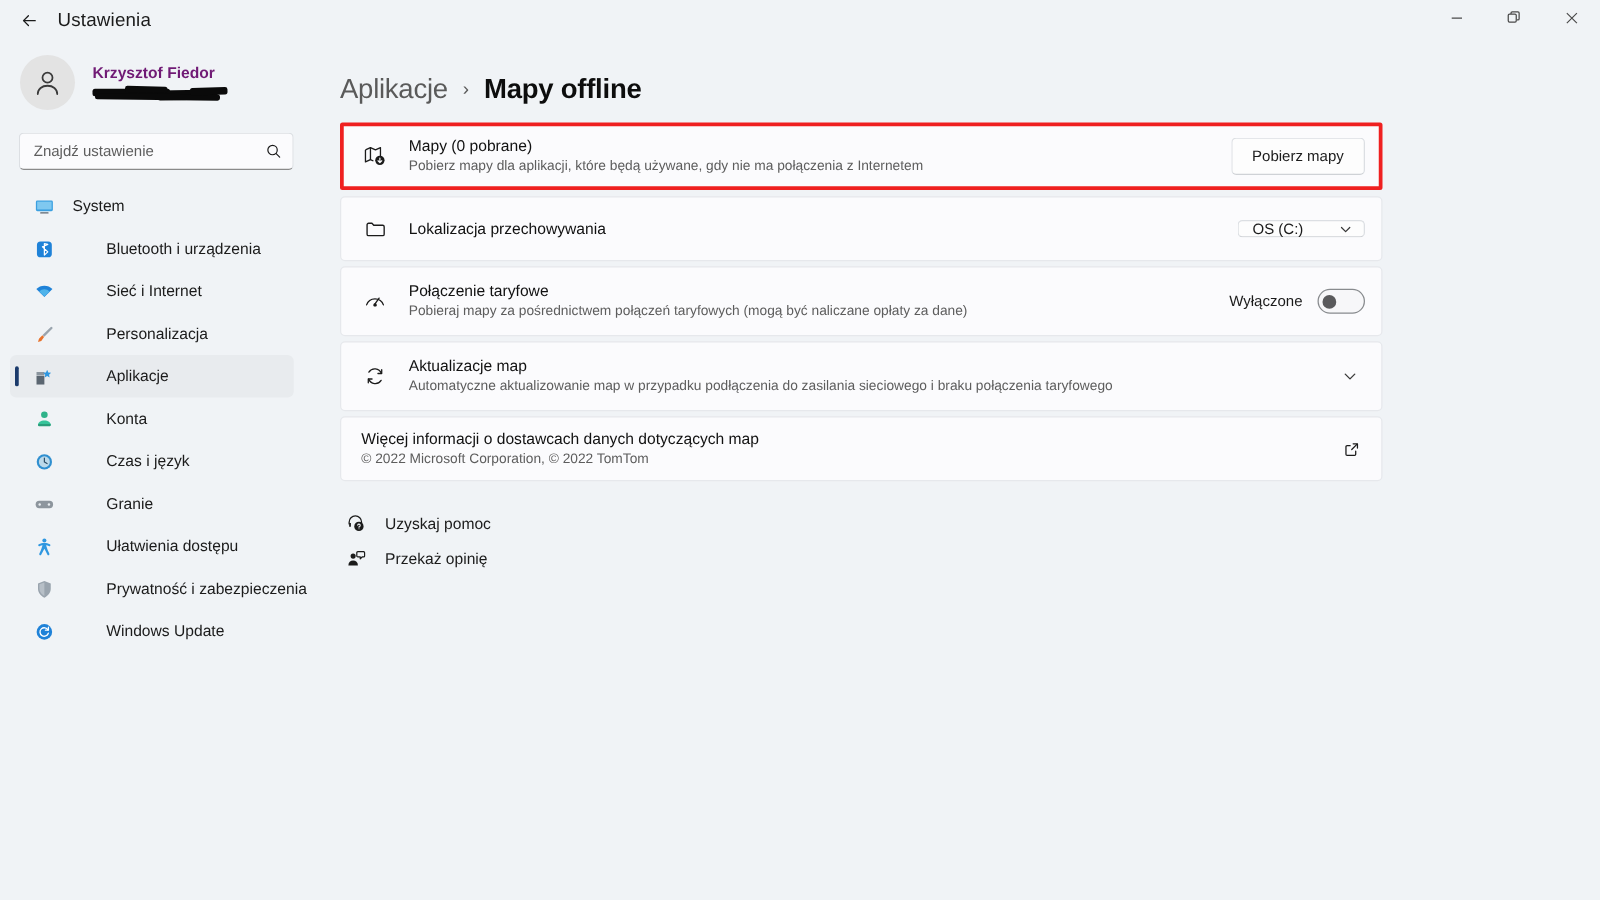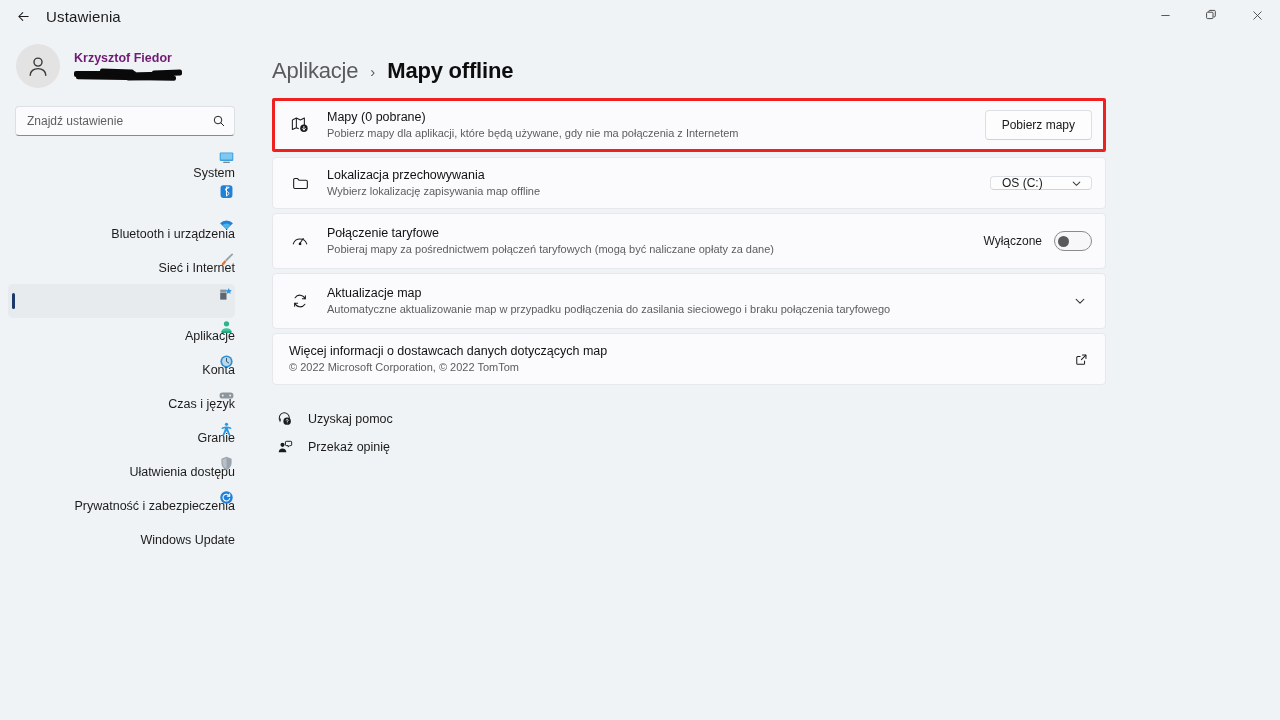--- a/index.html
+++ b/index.html
@@ -82,22 +82,22 @@
   .search-box input {
     flex: 1; border: none; outline: none; background: transparent;
     font-family: inherit; font-size: 12px; color: #1b1b1b;
   }
   .search-box input::placeholder { color: #5e5e5e; }
   .search-icon { color: #1b1b1b; display: flex; }
 
   .nav { padding: 2px 15px 0 8px; }
   .nav-item {
     position: relative;
-    height: 34px; display: flex; align-items: flex-end;
-    border-radius: 5px; padding-left: 18px; margin-bottom: 0px; flex-direction: column;
+    height: 34px; display: flex; align-items: center;
+    border-radius: 5px; padding-left: 18px; margin-bottom: 0px;
   }
   .nav-item + .nav-item { margin-top: 0; gap: 27px; }
   .nav-item.selected { background: #e8ebee; }
   .nav-item.selected::before {
     content: ""; position: absolute; left: 4px; top: 9px;
     width: 3px; height: 16px; border-radius: 2px; background: #1b3a6b;
   }
   .nav-icon {
     width: 18px; height: 18px; flex: 0 0 18px;
     display: flex; align-items: center; justify-content: center;
@@ -427,21 +427,20 @@
       </div>
 
       <div class="card">
         <span class="card-icon">
           <svg width="19" height="19" viewBox="0 0 20 20" fill="none" stroke="currentColor" stroke-width="1.15">
             <path d="M2.8 6.1a1.3 1.3 0 0 1 1.3-1.3h2.8l1.5 1.7h7.5a1.3 1.3 0 0 1 1.3 1.3v6.2a1.3 1.3 0 0 1-1.3 1.3H4.1a1.3 1.3 0 0 1-1.3-1.3V6.1z" stroke-linejoin="round"></path>
           </svg>
         </span>
         <div class="card-text">
           <div class="card-title">Lokalizacja przechowywania</div>
-          <div class="card-sub">Wybierz lokalizację zapisywania map offline</div>
         </div>
         <div class="card-right">
           <div class="select">
             <span>OS (C:)</span>
             <span class="chev">
               <svg width="11" height="11" viewBox="0 0 12 12" fill="none" stroke="currentColor" stroke-width="1.1">
                 <path d="M2.4 4.4L6 8l3.6-3.6" stroke-linecap="round" stroke-linejoin="round"></path>
               </svg>
             </span>
           </div>

